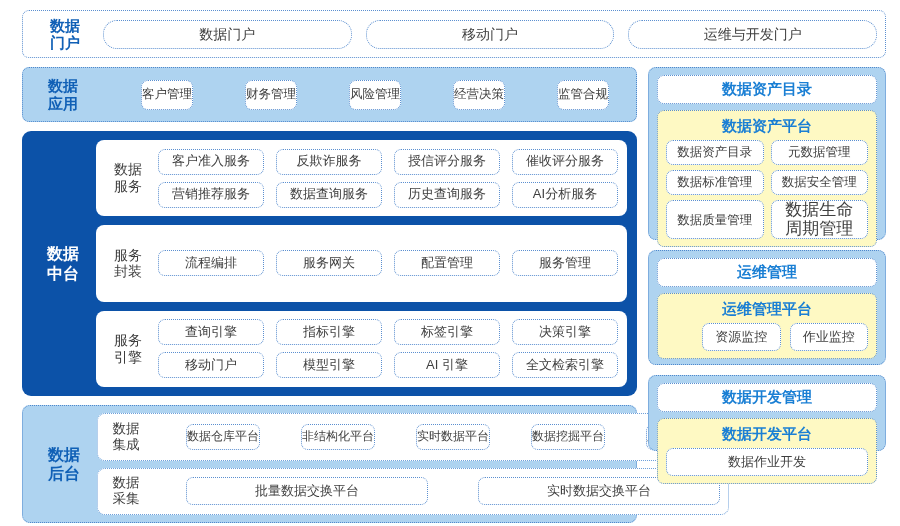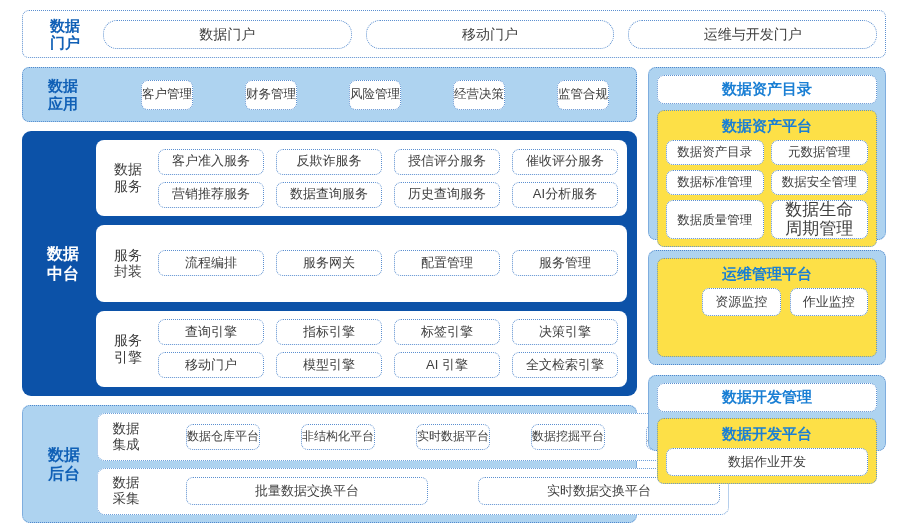--- a/index.html
+++ b/index.html
@@ -252,21 +252,21 @@
     display: flex;
     align-items: center;
     justify-content: center;
     color: #1a7fd4;
     font-weight: bold;
     font-size: 15px;
     box-sizing: border-box;
     flex: 0 0 29px;
   }
   .rcard-body {
-    background: #fde047;
+    background: #fef9c3;
     border: 1px dotted #5b8fd0;
     border-radius: 7px;
     flex: 1;
     padding: 4px 8px 7px;
     box-sizing: border-box;
     display: flex;
     flex-direction: column;
   }
   .rcard-subtitle {
     color: #1a7fd4;
@@ -432,20 +432,21 @@
             <div class="pill">数据标准管理</div>
             <div class="pill">数据安全管理</div>
             <div class="pill">数据质量管理</div>
             <div class="pill two-line">数据生命
 周期管理</div>
           </div>
         </div>
       </div>
 
       <div class="rcard ops">
+        <div class="rcard-head">运维管理</div>
         <div class="rcard-body">
           <div class="rcard-subtitle">运维管理平台</div>
           <div class="rrow">
             <div class="pill">资源监控</div>
             <div class="pill">作业监控</div>
           </div>
         </div>
       </div>
 
       <div class="rcard dev">

